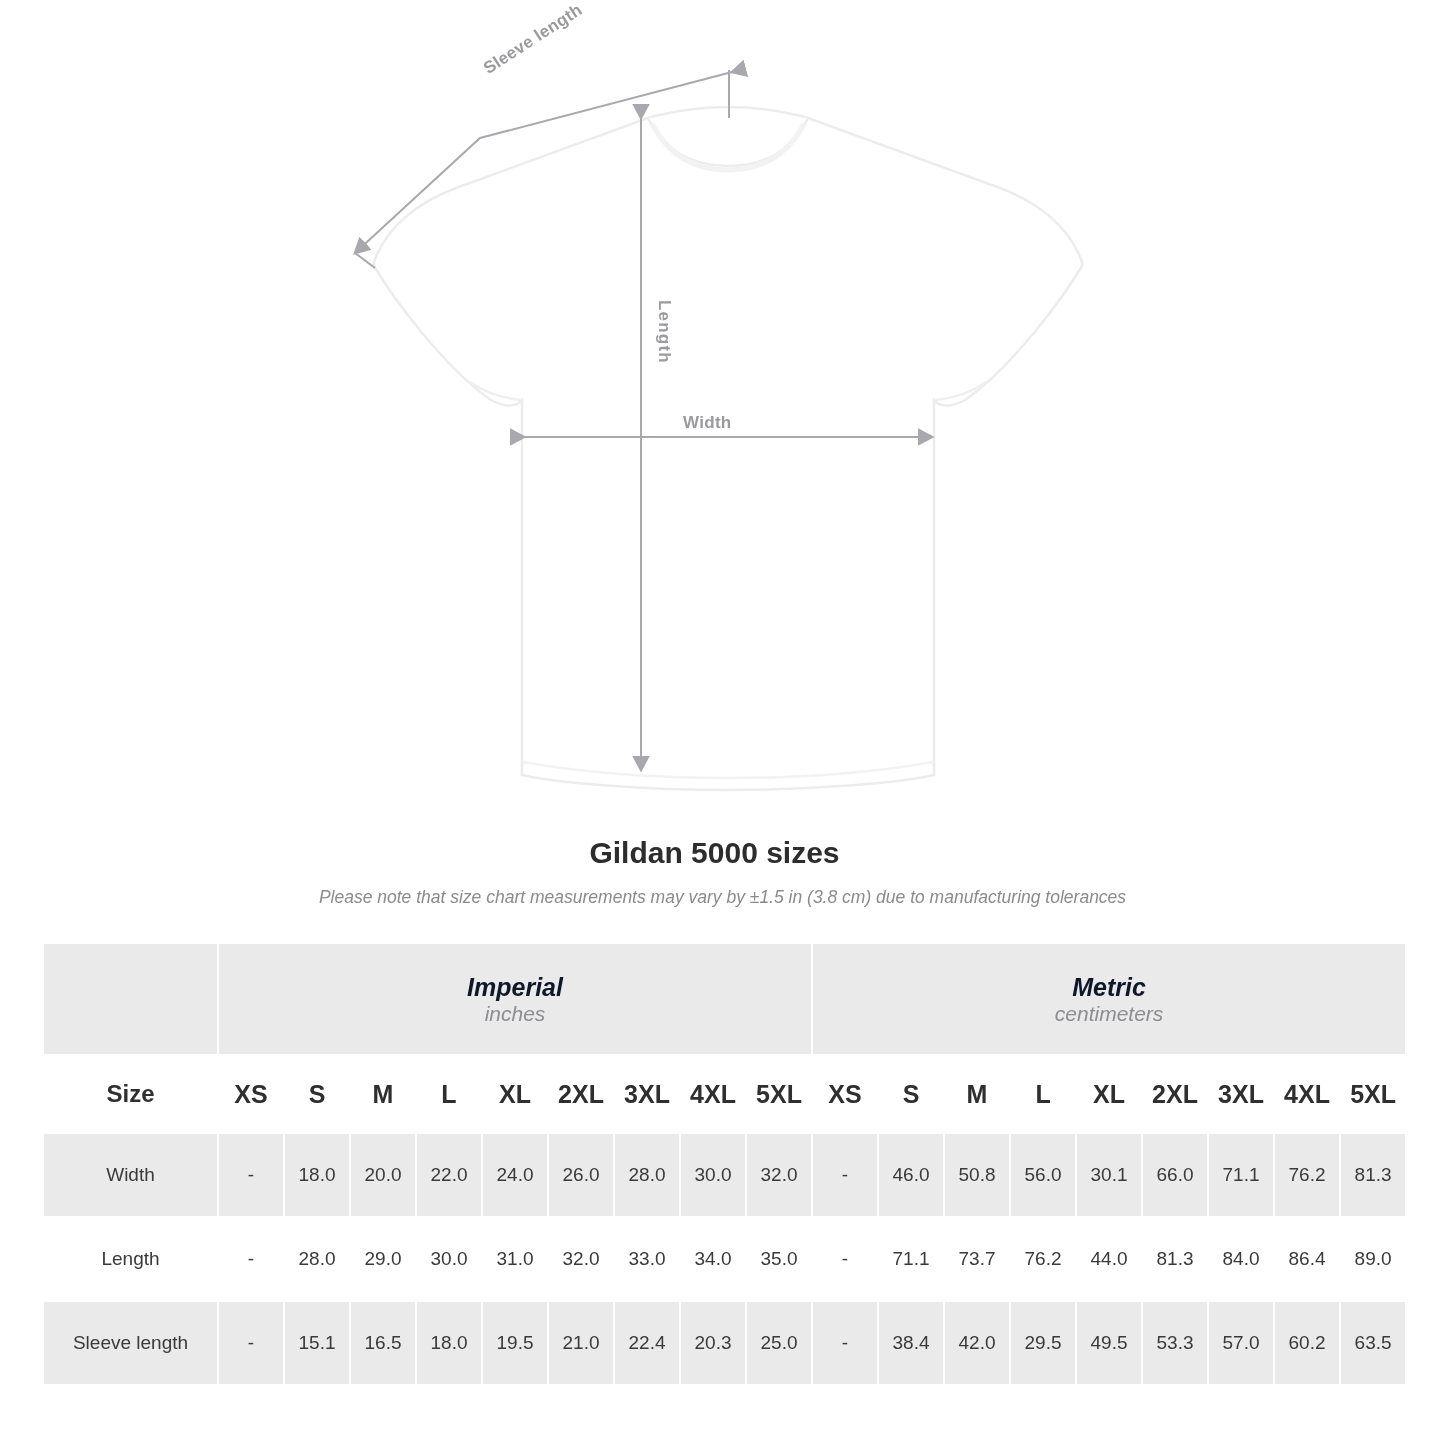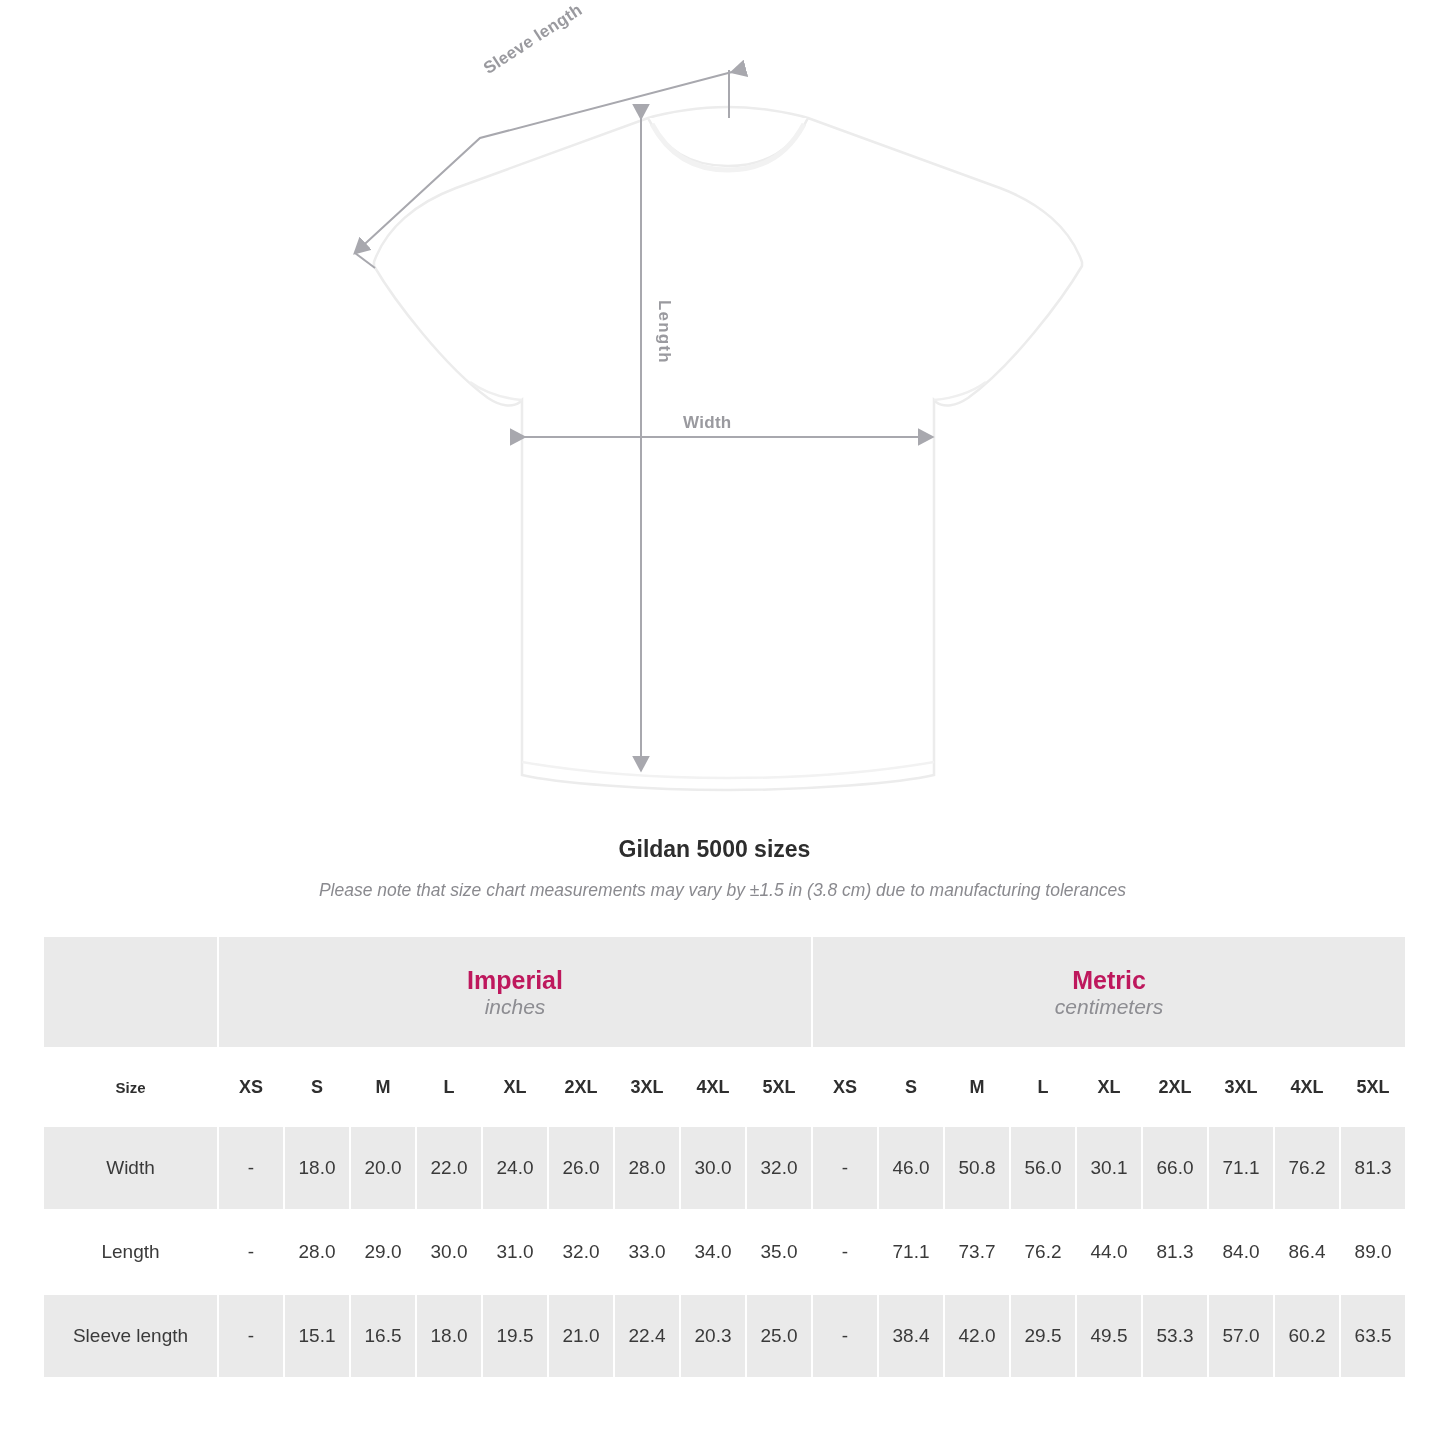--- a/index.html
+++ b/index.html
@@ -45,21 +45,21 @@
     left: 683px;
     top: 413px;
   }
 
   
   .title-block {
     text-align: center;
     margin-top: 6px;
   }
   .chart-title {
-    font-size: 23px;
+    font-size: 30px;
     font-weight: bold;
     color: #2d2d2d;
     margin: 0 16px 16px 0;
   }
   .chart-note {
     font-size: 17.5px;
     font-style: italic;
     color: #8a8a8f;
     margin: 17px;
   }
@@ -80,41 +80,42 @@
     color: #3a3a3a;
     font-weight: normal;
   }
   .unit-head {
     background: #eaeaea;
     height: 112px;
     vertical-align: middle;
   }
   .unit-head .unit-name {
     font-size: 25px;
-    font-weight: bold;
-    color: #be185d;
+    font-style: italic;
+    font-weight: bold;
+    color: #0f172a;
     display: block;
   }
   .unit-head .unit-sub {
     font-size: 21px;
     font-style: italic;
     color: #8d8d92;
     display: block;
   }
   .blank-corner { background: #eaeaea; }
 
   tr.head-row td {
     background: #ffffff;
     height: 78px;
     font-weight: bold;
-    font-size: 18px;
+    font-size: 25px;
     color: #2f2f2f;
     vertical-align: middle;
   }
-  tr.head-row td.rowlabel { font-size: 15px; }
+  tr.head-row td.rowlabel { font-size: 24px; }
 
   tr.data-row td { height: 84px; vertical-align: middle; }
   tr.data-row.shade td { background: #eaeaea; }
   tr.data-row.plain td { background: #ffffff; }
   td.rowlabel {
     font-weight: bold;
     font-size: 19.5px;
     color: #2f2f2f;
   }
   col.c-label { width: 175px; }

